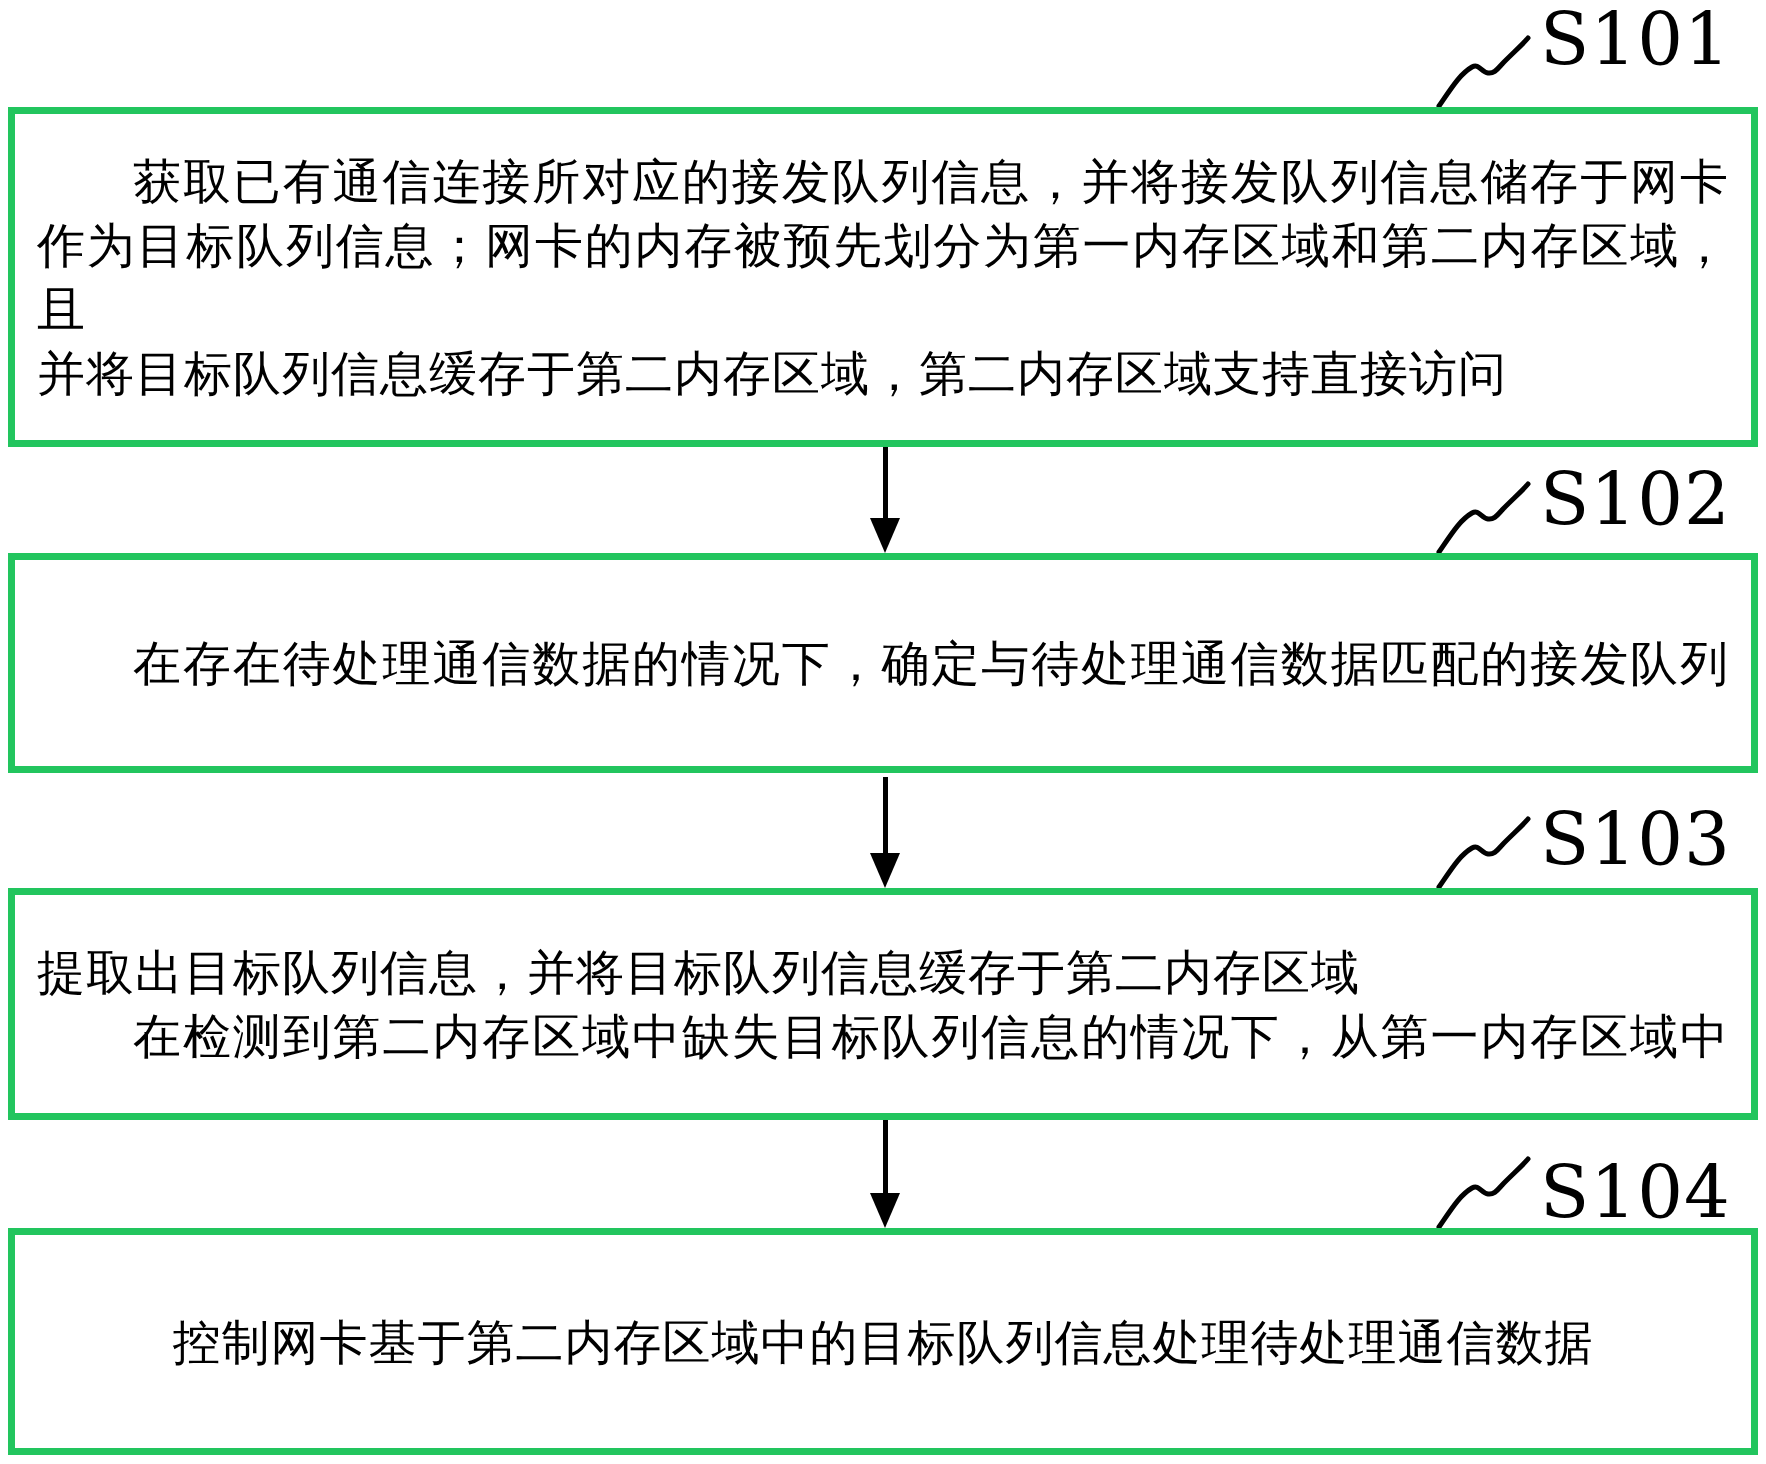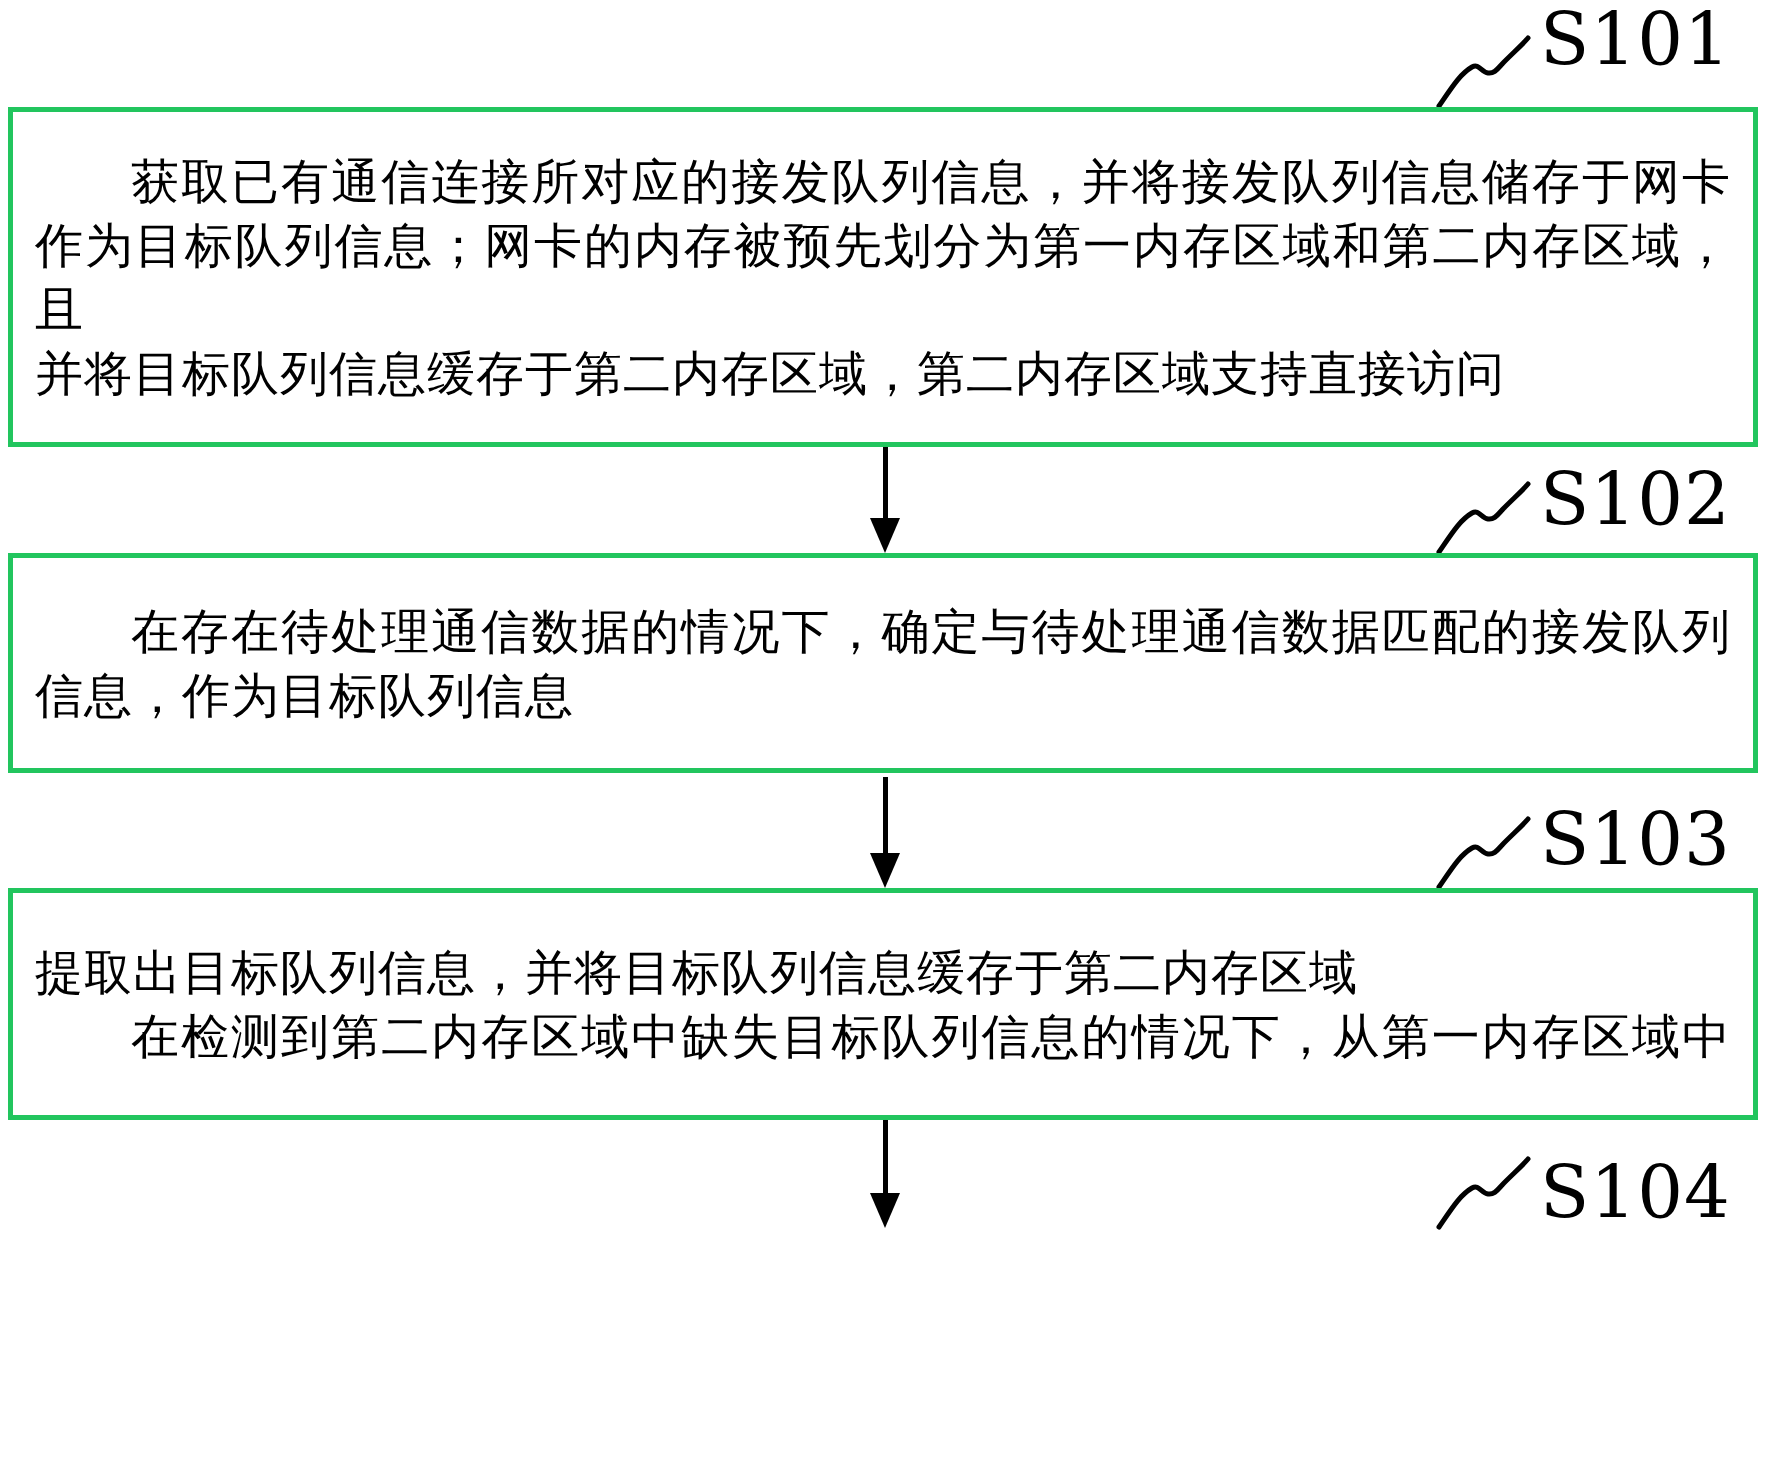--- a/index.html
+++ b/index.html
@@ -12,21 +12,21 @@
     font-family: "DejaVu Serif", "Liberation Serif", serif;
     color: #000000;
   }
 
   
   .flow-box {
     position: absolute;
     left: 8px;
     width: 1750px;
     box-sizing: border-box;
-    border: 5px solid #22c55e;
+    border: 7px solid #22c55e;
     background: #ffffff;
     display: flex;
     flex-direction: column;
     justify-content: center;
     padding: 0 22px;
   }
   .box1 { top: 107px;  height: 340px; }
   .box2 { top: 553px;  height: 220px; }
   .box3 { top: 888px;  height: 232px; }
   .box4 { top: 1228px; height: 227px; }
@@ -107,21 +107,20 @@
 
   <div class="callout co2">
     <svg class="squiggle" viewBox="0 0 96 70">
       <path d="M 3,69 C 16,50 24,37 36,30 C 43,26 45,35 52,36 C 59,37 62,31 68,25 C 78,15 87,7 92,1" fill="none" stroke="#000000" stroke-width="5" stroke-linecap="round"></path>
     </svg>
     <span class="step-label">S102</span>
   </div>
 
   <div class="flow-box box2">
     <div class="line indent fill">在存在待处理通信数据的情况下，确定与待处理通信数据匹配的接发队列</div>
-    <div class="line">信息，作为目标队列信息</div>
   </div>
 
   <div class="arrow arrow2">
     <div class="arrow-stem"></div>
     <div class="arrow-head"></div>
   </div>
 
   <div class="callout co3">
     <svg class="squiggle" viewBox="0 0 96 70">
       <path d="M 3,69 C 16,50 24,37 36,30 C 43,26 45,35 52,36 C 59,37 62,31 68,25 C 78,15 87,7 92,1" fill="none" stroke="#000000" stroke-width="5" stroke-linecap="round"></path>
@@ -139,14 +138,17 @@
     <div class="arrow-head"></div>
   </div>
 
   <div class="callout co4">
     <svg class="squiggle" viewBox="0 0 96 70">
       <path d="M 3,69 C 16,50 24,37 36,30 C 43,26 45,35 52,36 C 59,37 62,31 68,25 C 78,15 87,7 92,1" fill="none" stroke="#000000" stroke-width="5" stroke-linecap="round"></path>
     </svg>
     <span class="step-label">S104</span>
   </div>
 
+  <div class="flow-box box4">
+    <div class="line center">控制网卡基于第二内存区域中的目标队列信息处理待处理通信数据</div>
+  </div>
 
 </div>
 
 </body></html>

